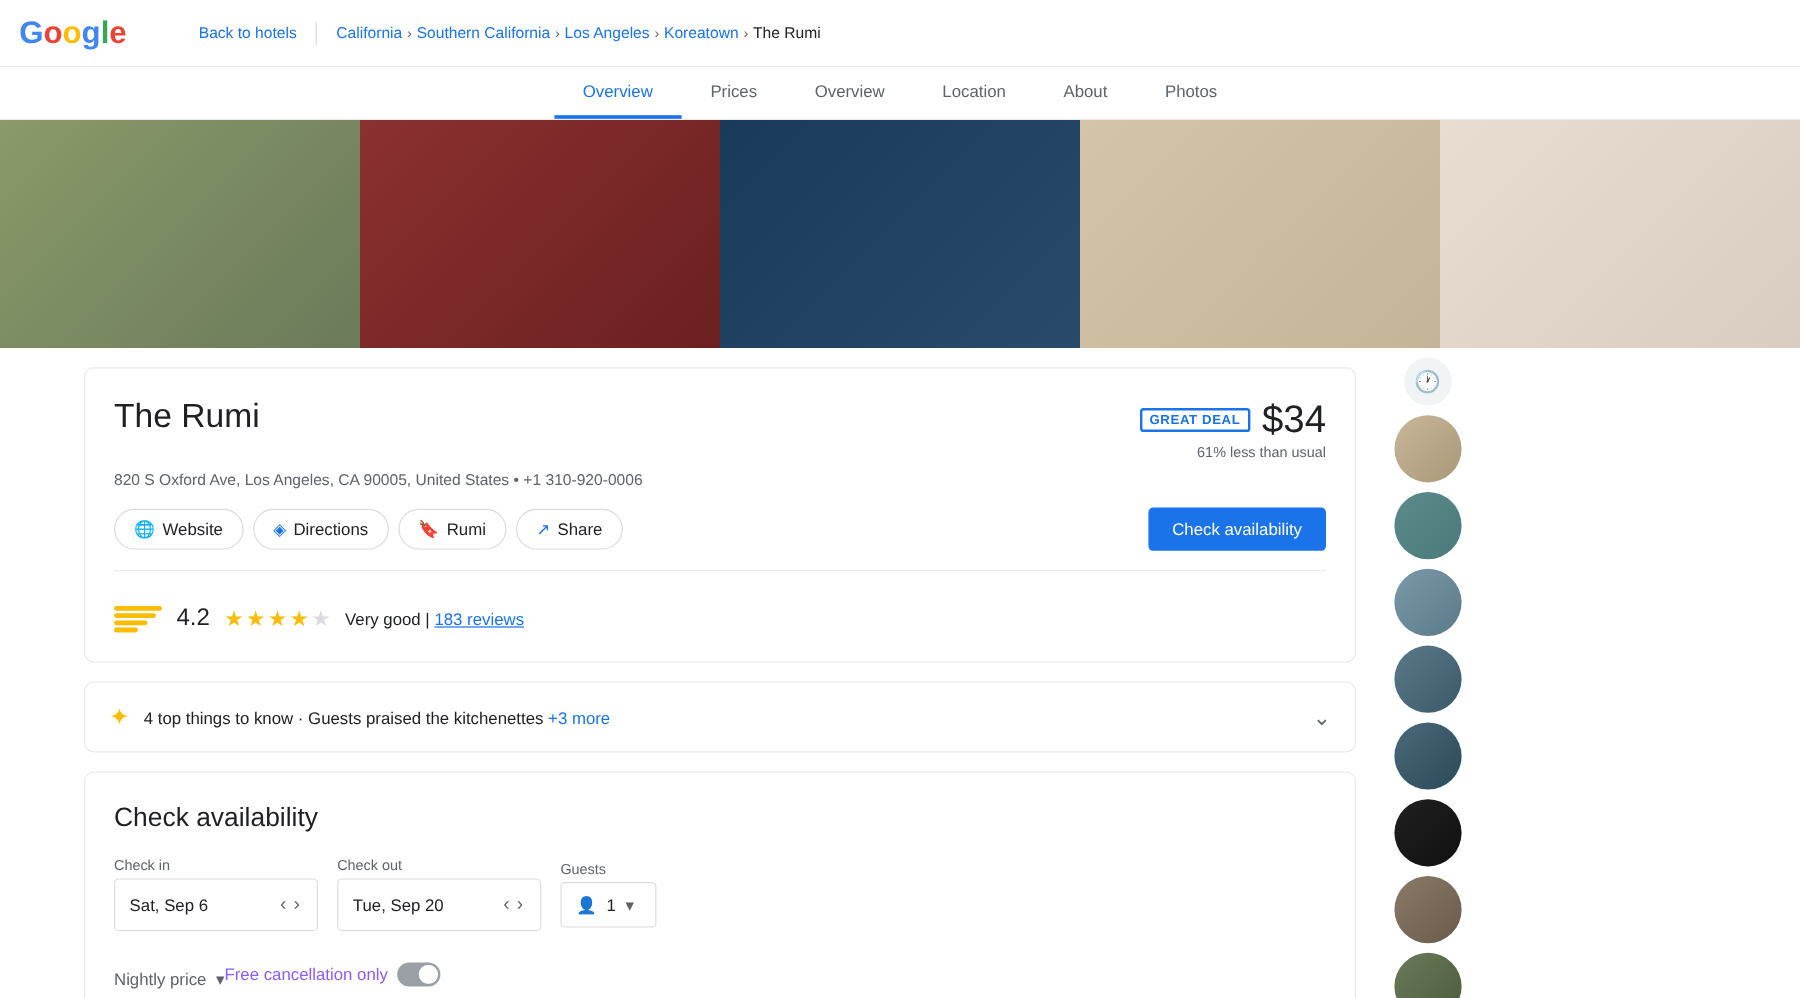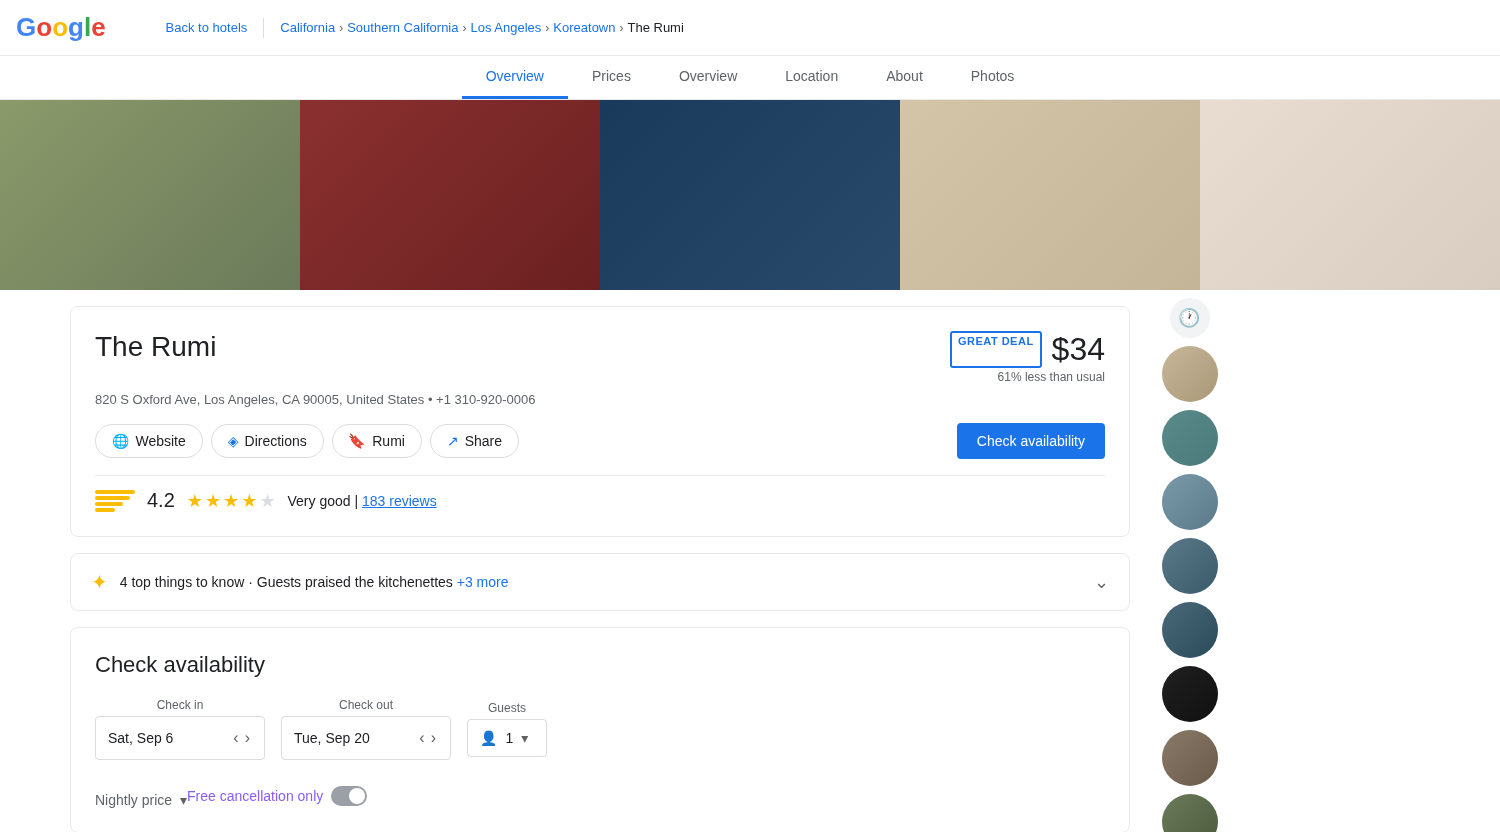--- a/index.html
+++ b/index.html
@@ -46,21 +46,21 @@
 
     .hotel-address { font-size: 13px; color: #5f6368; margin-bottom: 16px; }
 
     .action-buttons { display: flex; gap: 8px; align-items: center; margin-bottom: 0; }
     .action-btn { display: flex; align-items: center; gap: 6px; padding: 8px 16px; border: 1px solid #dadce0; border-radius: 20px; background: #fff; cursor: pointer; font-size: 14px; color: #202124; }
     .check-avail-btn { background: #1a73e8; color: #fff; border: none; border-radius: 4px; padding: 10px 20px; font-size: 14px; font-weight: 500; cursor: pointer; }
 
     .hotel-actions-row { display: flex; justify-content: space-between; align-items: center; margin-bottom: 16px; }
 
     
-    .rating-section { display: flex; align-items: center; gap: 12px; padding-top: 13px; border-top: 1px solid #e8eaed; margin-top: 16px; }
+    .rating-section { display: flex; align-items: center; gap: 12px; padding-top: 28px; border-top: 1px solid #e8eaed; margin-top: 16px; }
     .rating-bars { display: flex; flex-direction: column; gap: 2px; }
     .rating-bar { height: 4px; border-radius: 2px; }
     .rating-bar-1 { width: 40px; background: #fbbc05; }
     .rating-bar-2 { width: 35px; background: #fbbc05; }
     .rating-bar-3 { width: 28px; background: #fbbc05; }
     .rating-bar-4 { width: 20px; background: #fbbc05; }
     .rating-number { font-size: 20px; font-weight: 500; }
     .stars { display: flex; gap: 2px; }
     .star { color: #fbbc05; font-size: 18px; }
     .star-empty { color: #dadce0; font-size: 18px; }
@@ -72,21 +72,21 @@
     .things-content { display: flex; align-items: center; gap: 12px; }
     .sparkle-icon { color: #fbbc05; font-size: 20px; }
     .things-text { font-size: 14px; }
     .things-more { color: #1a73e8; }
     .chevron { color: #5f6368; font-size: 18px; }
 
     
     .avail-card { border: 1px solid #e8eaed; border-radius: 8px; padding: 24px; margin-bottom: 16px; }
     .avail-title { font-size: 22px; font-weight: 400; margin-bottom: 20px; }
     .avail-inputs { display: flex; gap: 16px; align-items: center; flex-wrap: wrap; }
-    .input-group { display: flex; flex-direction: column; gap: 4px; align-items: center; }
+    .input-group { display: flex; flex-direction: column; gap: 4px; }
     .input-label { font-size: 12px; color: #5f6368; }
     .date-input { display: flex; align-items: center; border: 1px solid #dadce0; border-radius: 4px; padding: 10px 12px; gap: 8px; min-width: 170px; }
     .date-text { font-size: 14px; flex: 1; }
     .nav-arrows { display: flex; gap: 2px; }
     .nav-arrow { background: none; border: none; color: #5f6368; cursor: pointer; font-size: 16px; padding: 2px; }
     .guests-input { display: flex; align-items: center; border: 1px solid #dadce0; border-radius: 4px; padding: 10px 12px; gap: 8px; min-width: 80px; }
     .nightly-price { display: flex; align-items: center; gap: 8px; font-size: 14px; color: #5f6368; cursor: pointer; margin-top: 16px; }
     .free-cancel-row { display: flex; align-items: center; gap: 8px; font-size: 14px; color: #8b5cf6; margin-top: 8px; }
     .avail-bottom { display: flex; align-items: center; margin-top: 16px; }
 
@@ -154,21 +154,21 @@
   </div>
 </div>
 
 <div class="main-content">
   <div class="center-content">
 
     <div class="hotel-card">
       <div class="hotel-header">
         <h1 class="hotel-name">The Rumi</h1>
         <div class="price-badge">
-          <div style="display:flex;gap:4px;margin-left:24px;">
+          <div style="display:flex;align-items:center;gap:4px;margin-left:24px;">
             <span class="great-deal">GREAT DEAL</span>
             <span class="price-amount">$34</span>
           </div>
           <div class="price-note">61% less than usual</div>
         </div>
       </div>
 
       <div class="hotel-address">
         <span>820 S Oxford Ave, Los Angeles, CA 90005, United States</span>
         <span> • </span>

